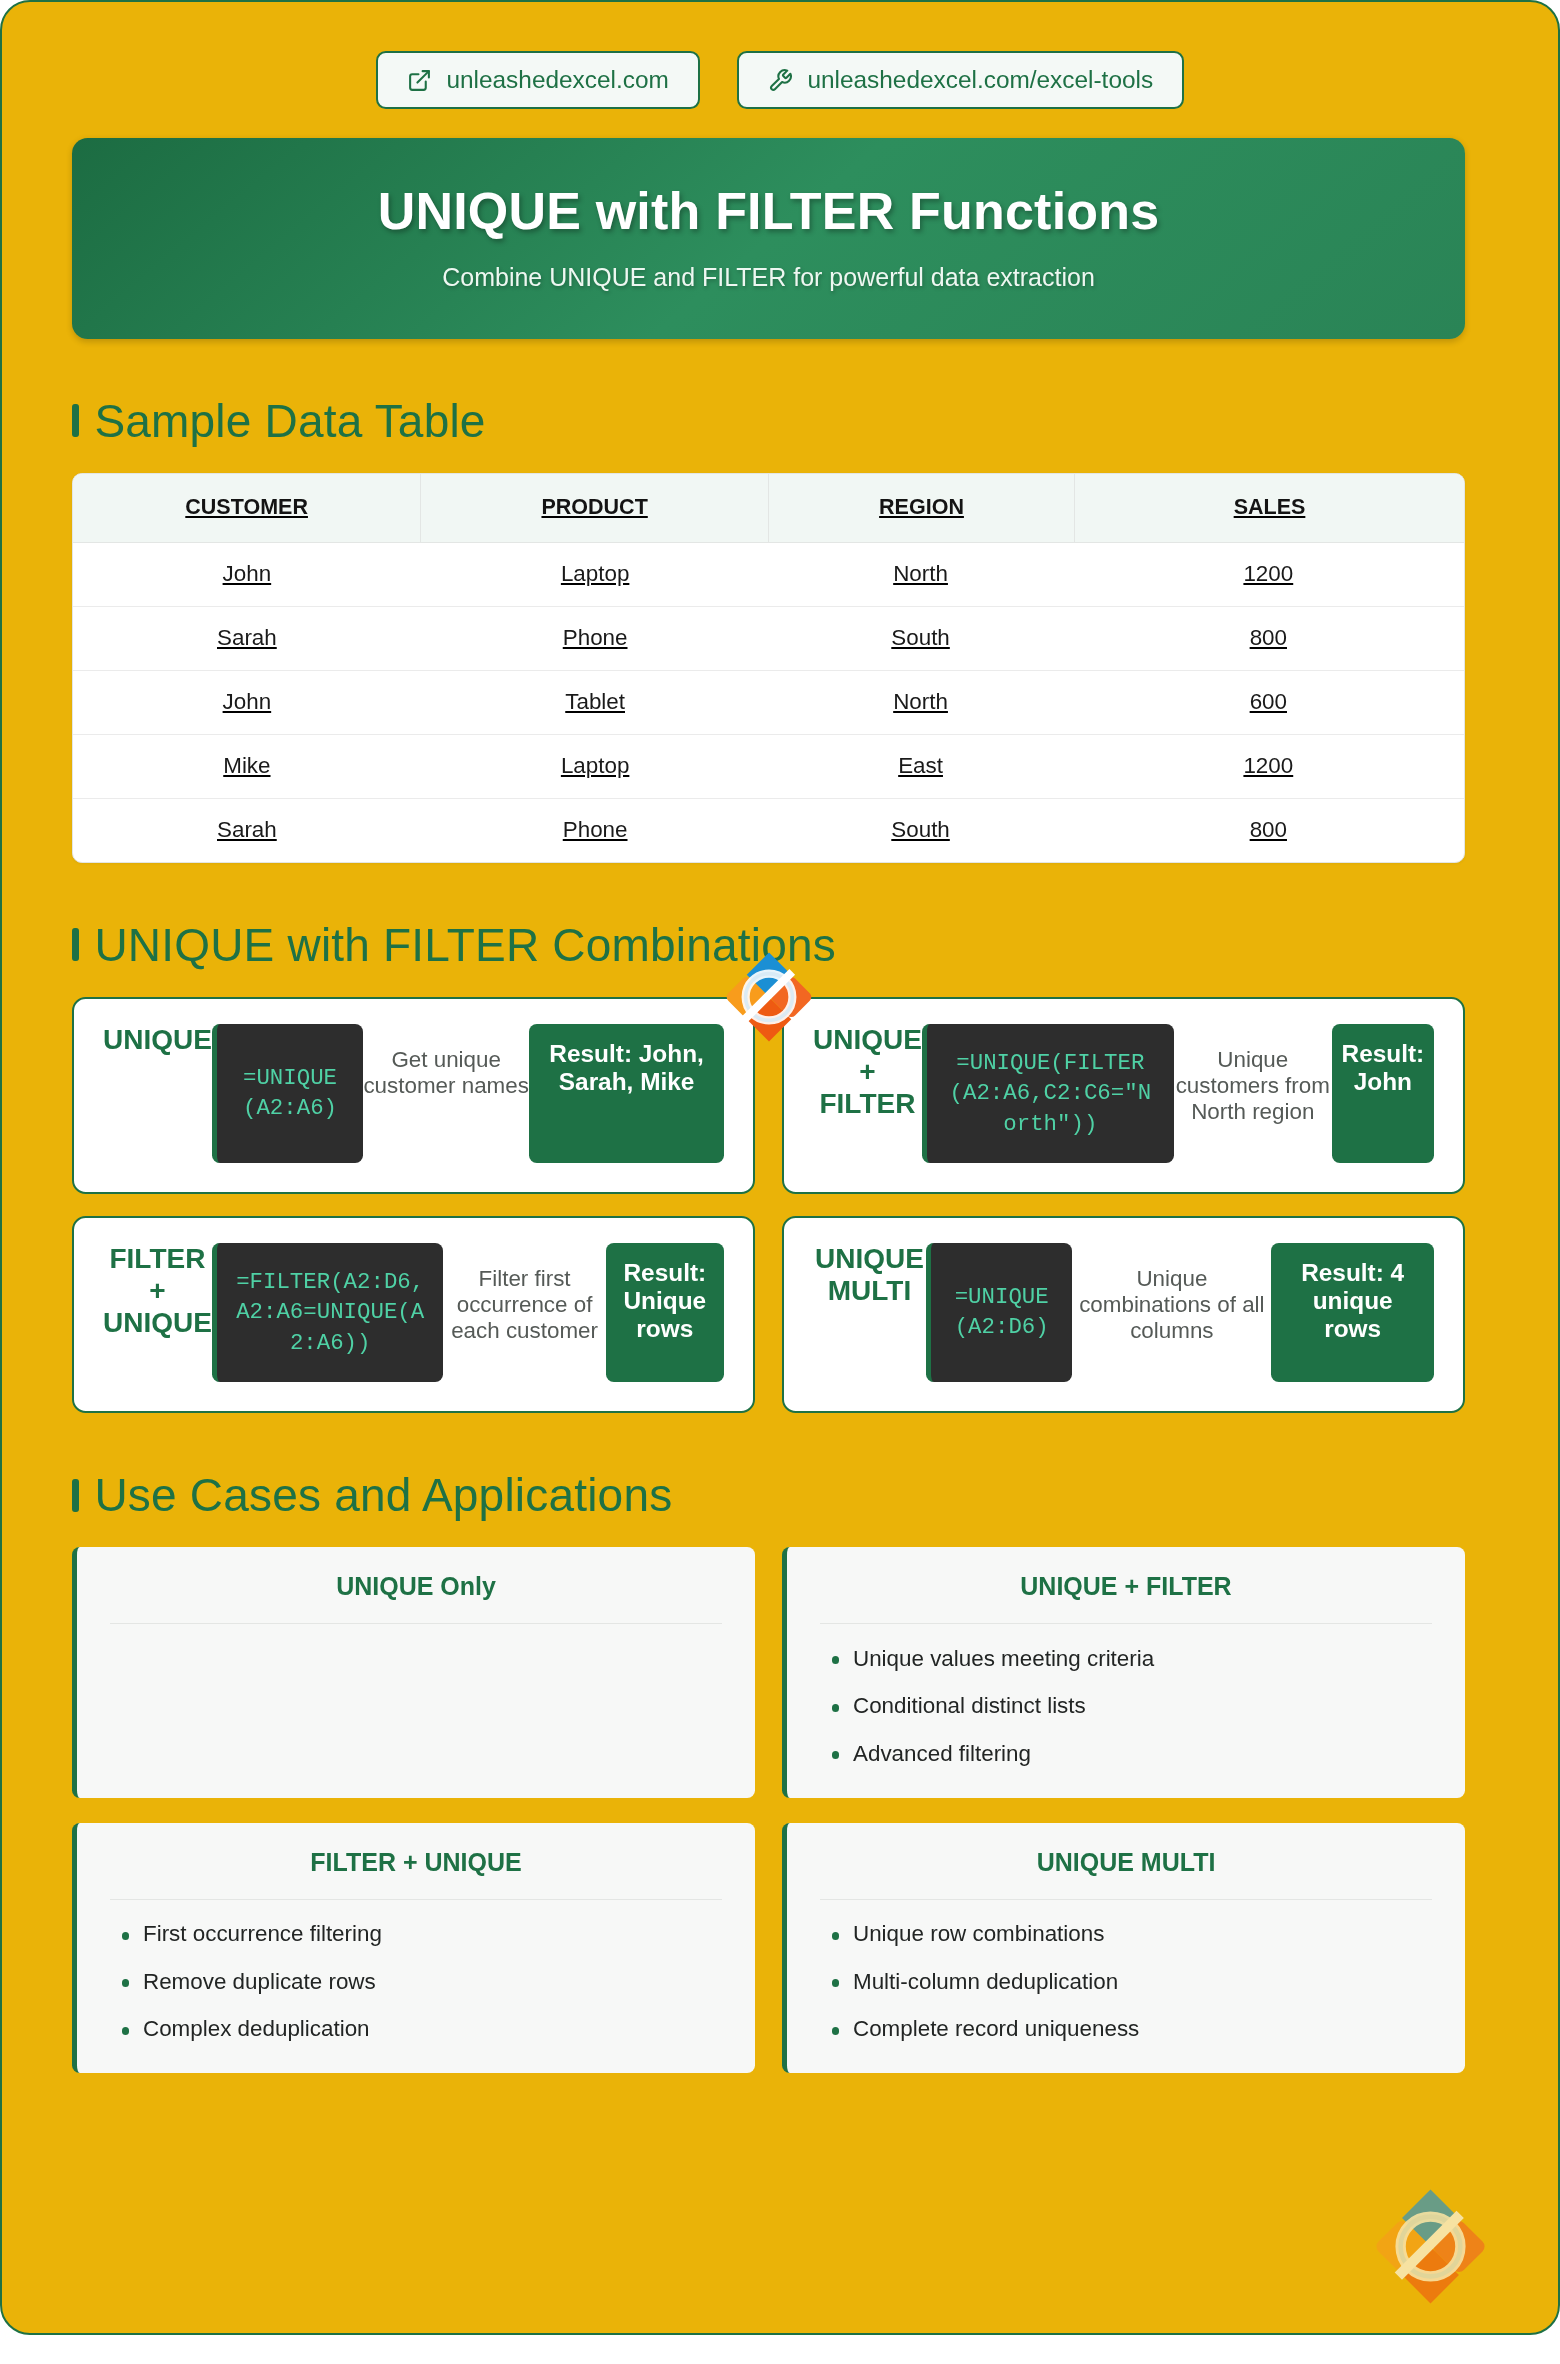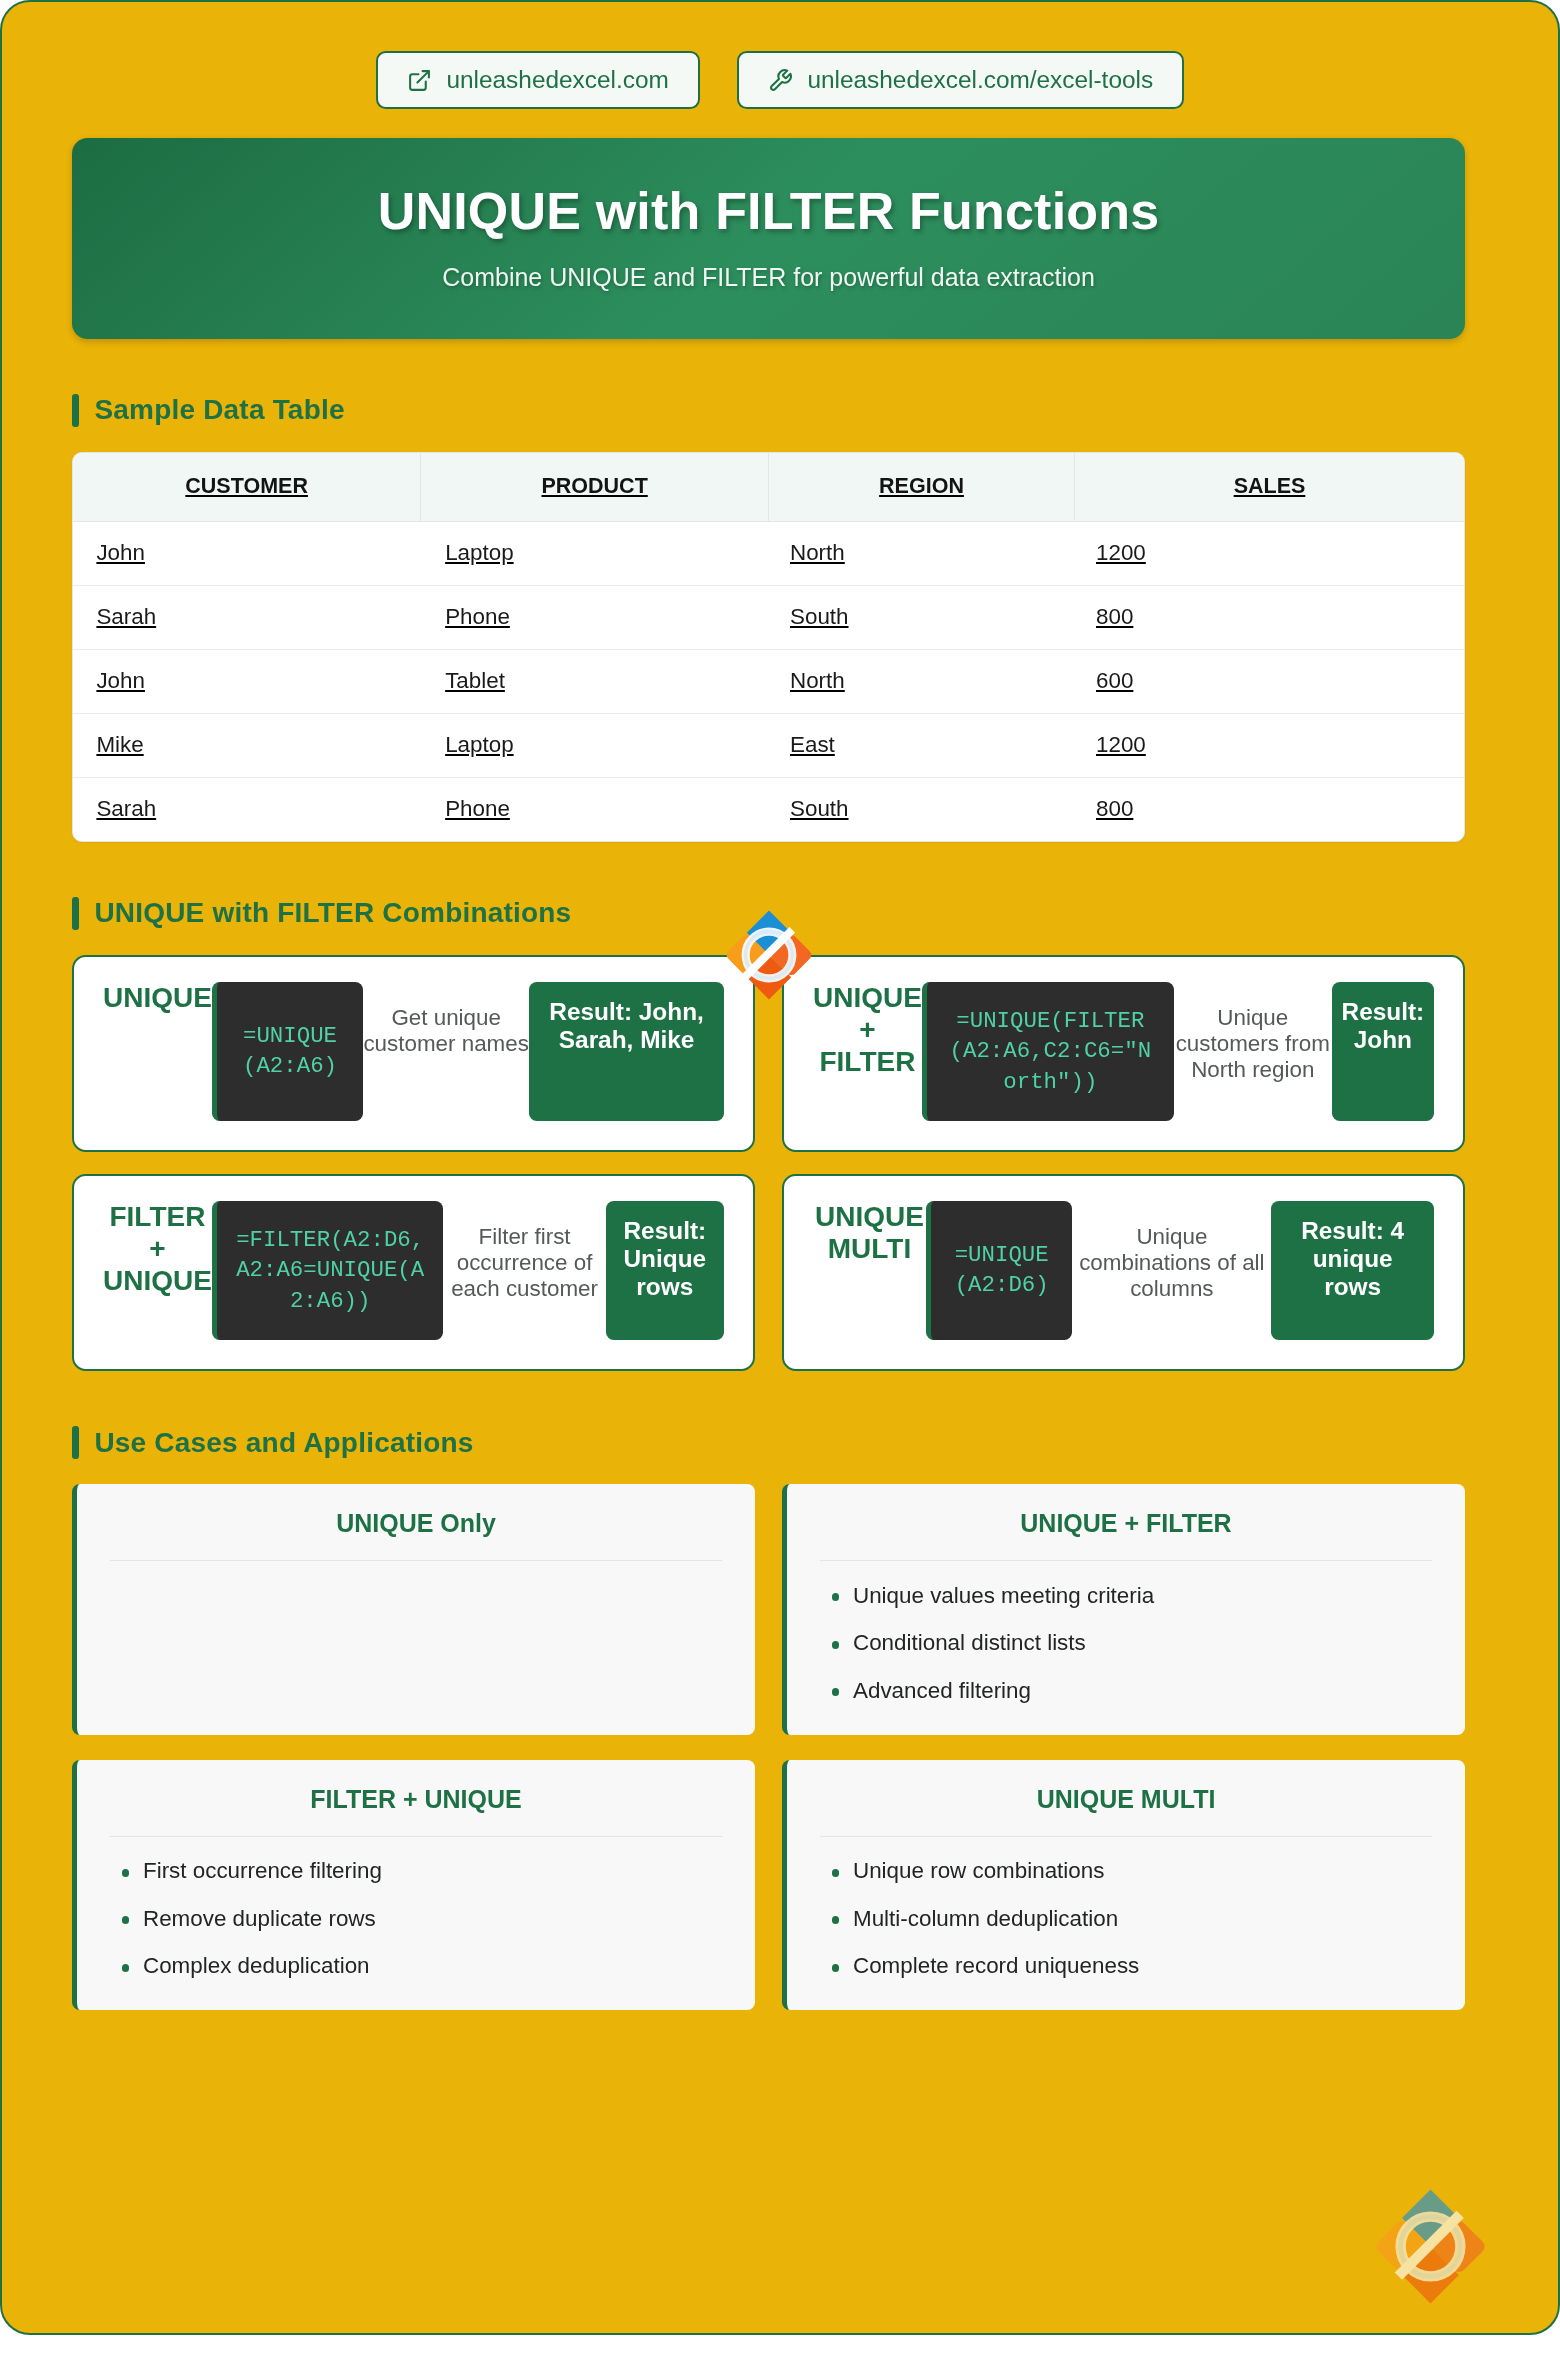--- a/index.html
+++ b/index.html
@@ -78,22 +78,22 @@
     margin: 55px 0 25px 70px;
   }
   .section-title .bar {
     width: 6.8px;
     height: 33px;
     background: #1e7145;
     border-radius: 2.9px;
   }
   .section-title h2 {
     color: #1e7145;
-    font-size: 28px;
-    font-weight: bold;
+    font-size: 46px;
+    font-weight: normal;
     letter-spacing: 0.2px;
   }
 
   
   .table-wrap {
     margin: 0 93px 0 70px;
     border: 1px solid #e3e6e4;
     border-radius: 9.8px;
     overflow: hidden;
     background: #fff;
@@ -109,21 +109,21 @@
     padding: 21.5px 9.8px;
     border-right: 1px solid #e3e6e4;
     border-bottom: 1px solid #e3e6e4;
   }
   thead th:last-child { border-right: none; }
   tbody td {
     font-size: 22.4px;
     color: #1a1a1a;
     padding: 18.5px 23.4px;
     border-bottom: 1px solid #ebebeb;
-    text-align: left;
+    text-align: center;
   }
   tbody tr:last-child td { border-bottom: none; }
   tbody td:nth-child(1) { width: 25%; }
   tbody td:nth-child(2) { width: 25%; padding-left: 24.4px; }
   tbody td:nth-child(3) { width: 22%; padding-left: 21.5px; }
   tbody td:nth-child(4) { width: 28%; padding-left: 21.5px; }
 
   
   .combo-grid {
     position: relative;

